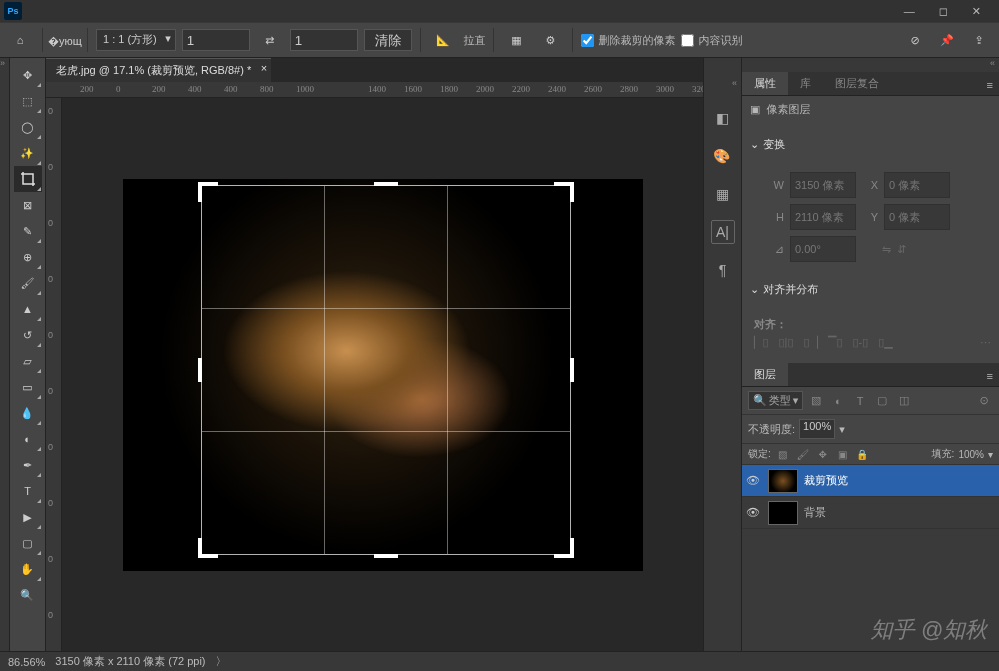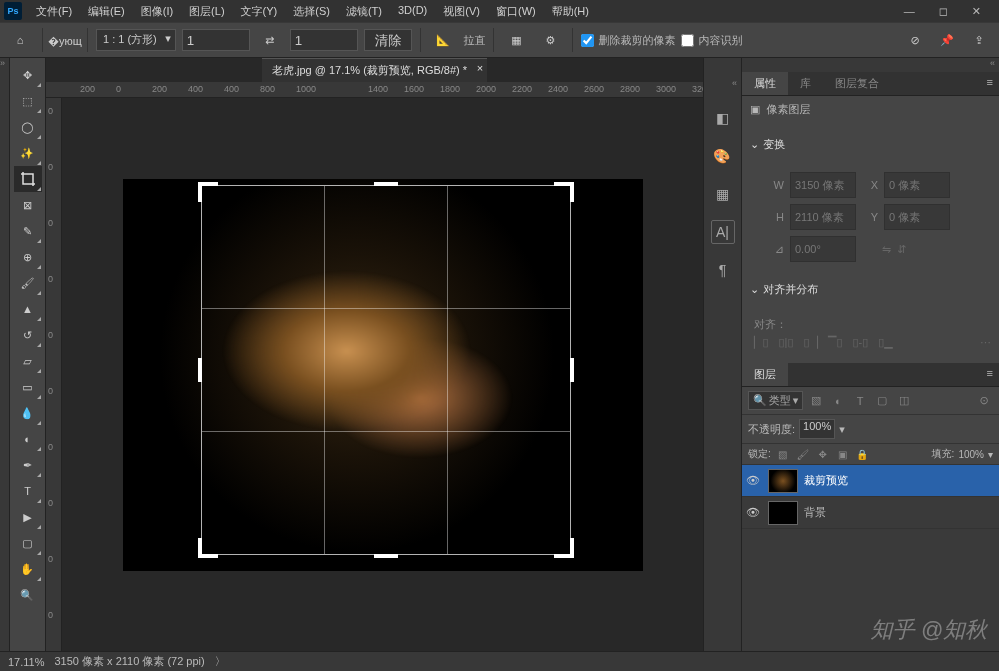--- a/index.html
+++ b/index.html
@@ -22,21 +22,21 @@
 .tab-bar { height: 24px; display:flex; align-items:center; }
 .tab { background: #323232; border-top: 1px solid #555; padding: 4px 20px 4px 10px; position: relative; color: #ddd; font-size: 11px; }
 .tab .close { position: absolute; right: 4px; top: 3px; cursor: pointer; }
 .left-collapse { width: 10px; background: #383838; border-right: 1px solid #222; }
 .toolbox { width: 36px; background: #454545; border-right: 1px solid #222; display: flex; flex-direction: column; align-items: center; padding-top: 4px; gap: 0; }
 .tool { width: 28px; height: 26px; display: flex; align-items: center; justify-content: center; cursor: pointer; color: #ccc; position: relative; }
 .tool.active { background: #2a2a2a; }
 .tool .corner { position: absolute; bottom: 1px; right: 1px; width: 0; height: 0; border-left: 4px solid transparent; border-bottom: 4px solid #aaa; }
 .canvas-area { flex: 1; background: #282828; display: flex; flex-direction: column; position: relative; }
 .ruler-h { height: 16px; background: #383838; border-bottom: 1px solid #222; display: flex; padding-left: 50px; overflow:hidden; position:relative; color:#888; font-size:9px;}
-.ruler-h span { position:absolute; top:2px; }
+.ruler-h span { position:absolute; top:2px;font-family:Liberation Serif, serif; }
 .canvas-inner { flex: 1; display: flex; }
 .ruler-v { width: 16px; background: #383838; border-right: 1px solid #222; position:relative; color:#888; font-size:9px; }
 .ruler-v span { position:absolute; left:2px; writing-mode: horizontal-tb; }
 .viewport { flex: 1; background: #282828; display: flex; align-items: center; justify-content: center; position: relative; }
 .doc { width: 520px; height: 392px; background: #000; position: relative; }
 .crop-box { position: absolute; top: 6px; left: 78px; width: 370px; height: 370px; border: 1px solid rgba(255,255,255,.7); cursor: move; }
 .crop-box .gridline { position: absolute; background: rgba(255,255,255,.4); }
 .gl-v1 { top:0; bottom:0; left:33.3%; width:1px; } .gl-v2 { top:0; bottom:0; left:66.6%; width:1px; }
 .gl-h1 { left:0; right:0; top:33.3%; height:1px; } .gl-h2 { left:0; right:0; top:66.6%; height:1px; }
 .chandle { position: absolute; width: 20px; height: 20px; border: 4px solid #fff; }
@@ -47,21 +47,21 @@
 .ehandle { position: absolute; background: #fff; }
 .eh-t { top:-4px; left:50%; margin-left:-12px; width:24px; height:4px; }
 .eh-b { bottom:-4px; left:50%; margin-left:-12px; width:24px; height:4px; }
 .eh-l { left:-4px; top:50%; margin-top:-12px; height:24px; width:4px; }
 .eh-r { right:-4px; top:50%; margin-top:-12px; height:24px; width:4px; }
 .tiger { position:absolute; inset:0; background: radial-gradient(circle at 45% 45%, #3a2a15 0%, #1a1208 28%, #000 55%); }
 .tiger::before { content:""; position:absolute; top:20%; left:15%; width:70%; height:60%; background: radial-gradient(ellipse at 40% 40%, #c89050 0%, #7a5020 20%, transparent 40%), radial-gradient(ellipse at 60% 60%, #b07040 0%, transparent 30%); filter: blur(1px); }
 .right-dock { width: 38px; background: #383838; border-left: 1px solid #222; display: flex; flex-direction: column; align-items: center; padding-top: 20px; gap: 14px; }
 .dock-icon { width: 24px; height: 24px; display:flex; align-items:center; justify-content:center; cursor:pointer; color:#aaa; border-radius:2px; font-size:14px; }
 .panels { width: 258px; background: #383838; border-left: 1px solid #222; display: flex; flex-direction: column; }
-.panel-tabs { height: 24px; background: #323232; display: flex; border-bottom: 1px solid #222; }
+.panel-tabs { height: 24px; background: #323232; display: flex; border-bottom: 1px solid #222; align-items: flex-end; }
 .ptab { padding: 4px 12px; cursor: pointer; color: #888; }
 .ptab.active { background: #454545; color: #ddd; }
 .panel-body { background: #454545; padding: 6px 8px; }
 .prop-row { display: flex; align-items: center; gap: 6px; margin-bottom: 6px; }
 .prop-row label { width: 16px; text-align: right; color: #888; }
 .prop-row .val { width: 66px; height: 20px; background: #383838; border: 1px solid #303030; color: #777; padding: 12px 4px; display:flex; align-items:center; }
 .section-head { display: flex; align-items: center; gap: 4px; margin: 20px 0; cursor: pointer; color: #ddd; }
 .section-head::before { content: "⌄"; font-size: 11px; }
 .align-row { display:flex; gap:10px; padding:4px 0 8px 4px; color:#666; }
 .layers-panel { flex:1; display:flex; flex-direction:column; background:#454545; }
@@ -80,33 +80,20 @@
 .statusbar { height:20px; background:#383838; border-top:1px solid #222; display:flex; align-items:center; padding:0 8px; gap:10px; font-size:11px; color:#bbb; position:relative; }
 .watermark { position:absolute; right:12px; bottom:26px; color:rgba(255,255,255,.35); font-size:22px; font-style:italic; pointer-events:none; }
 svg { width:16px; height:16px; }
 .collapse-arrows { height:14px; display:flex; justify-content:flex-end; padding:0 4px; color:#888; font-size:9px;}
 </style>
 </head>
 <body>
 
 <div class="titlebar">
   <div class="ps-logo">Ps</div>
-  <div id="menu-holder" style="display: flex;">
-      <div class="menu-item">文件(F)</div>
-      <div class="menu-item">编辑(E)</div>
-      <div class="menu-item">图像(I)</div>
-      <div class="menu-item">图层(L)</div>
-      <div class="menu-item">文字(Y)</div>
-      <div class="menu-item">选择(S)</div>
-      <div class="menu-item">滤镜(T)</div>
-      <div class="menu-item">3D(D)</div>
-      <div class="menu-item">视图(V)</div>
-      <div class="menu-item">窗口(W)</div>
-      <div class="menu-item">帮助(H)</div>
-    </div>
   <div class="win-controls">
     <span>—</span>
     <span>◻</span>
     <span>✕</span>
   </div>
 </div>
 
 <div class="optionsbar">
   <div class="opt-icon">⌂</div>
   <div class="opt-sep"></div>
@@ -170,21 +157,21 @@
     <div class="tool">◐<span class="corner"></span></div>
     <div class="tool">✒<span class="corner"></span></div>
     <div class="tool">T<span class="corner"></span></div>
     <div class="tool">▶<span class="corner"></span></div>
     <div class="tool">▢<span class="corner"></span></div>
     <div class="tool">✋<span class="corner"></span></div>
     <div class="tool">🔍</div>
   </div>
 
   <div class="canvas-area">
-    <div class="tab-bar" style="background:#282828; justify-content:center;">
+    <div class="tab-bar" style="background:#282828; ">
       <div class="tab">
         <span>老虎.jpg @ 17.1% (裁剪预览, RGB/8#) *</span>
         <span class="close">×</span>
       </div>
     </div>
     <div class="ruler-h" id="ruler-h">
         <span style="left: 34px;">200</span>
         <span style="left: 70px;">0</span>
         <span style="left: 106px;">200</span>
         <span style="left: 142px;">400</span>
@@ -273,21 +260,21 @@
         <label>Y</label>
           <div class="val">0 像素</div>
       </div>
       <div class="prop-row" style="padding-left:18px;">
         <label>⊿</label>
           <div class="val">0.00°</div>
         <span style="margin-left:20px; color:#666;">⇋</span>
         <span style="color:#666;">⇵</span>
       </div>
       <div class="section-head">对齐并分布</div>
-      <div style="color:#888; padding-left:4px;">对齐：</div>
+      <div style="color:#888; padding-left:4px;font-weight:bold;">对齐：</div>
       <div class="align-row">
         <span>▏▯</span>
         <span>▯|▯</span>
         <span>▯▕</span>
         <span>▔▯</span>
         <span>▯-▯</span>
         <span>▯▁</span>
         <span style="margin-left:auto;">⋯</span>
       </div>
     </div>
@@ -332,18 +319,18 @@
           <div class="eye">👁</div>
           <div class="thumb"></div>
           <span>背景</span>
         </div>
       </div>
     </div>
   </div>
 </div>
 
 <div class="statusbar">
-  <span>17.11%</span>
+  <span>86.56%</span>
   <span>3150 像素 x 2110 像素 (72 ppi)</span>
   <span>〉</span>
 </div>
 
 <div class="watermark">知乎 @知秋</div>
 
 </body></html>

